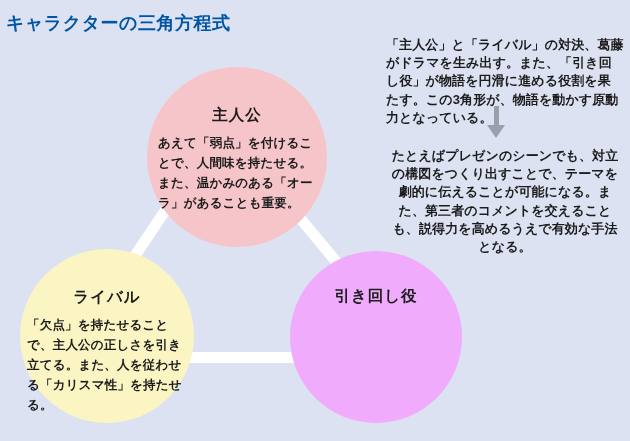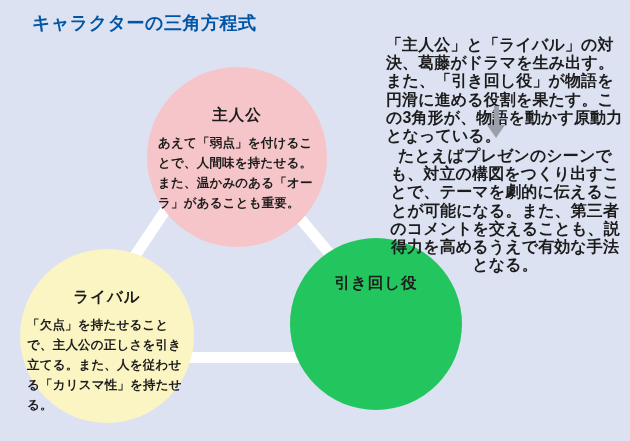--- a/index.html
+++ b/index.html
@@ -5,48 +5,48 @@
   html,body{margin:0;padding:0;}
   .canvas{
     position:relative;
     width:630px;height:441px;
     background:#dde2f2;
     overflow:hidden;
     font-family:"Liberation Sans", sans-serif;
     color:#1c1c1c;
   }
   .title{
-    position:absolute;left:32px;top:11px;
+    position:absolute;left:6px;top:11px;
     font-size:18px;font-weight:bold;
     color:#0055a4;letter-spacing:0.5px;
     margin:0;
   }
   .lines-layer{position:absolute;left:0;top:0;}
   .circle{
     position:absolute;border-radius:50%;
     box-sizing:border-box;text-align:center;
   }
   .circle-protagonist{left:147px;top:67px;width:180px;height:180px;background:#f6c5c9;padding-top:38px;}
   .circle-rival{left:20px;top:249px;width:174px;height:174px;background:#fbf5c4;padding-top:38px;}
-  .circle-facilitator{left:290px;top:238px;width:172px;height:172px;background:#22c55e;padding-top:35px;}
+  .circle-facilitator{left:290px;top:251px;width:172px;height:172px;background:#f0abfc;padding-top:35px;}
   .circle-label{
     font-size:15.5px;font-weight:bold;letter-spacing:1px;
     margin:0 0 7px 0;
   }
   .circle-desc{
     margin:0 auto;text-align:left;
     font-size:12.5px;line-height:20px;font-weight:600;
     letter-spacing:0.2px;
   }
   .circle-protagonist .circle-desc{width:158px;}
   .circle-rival .circle-desc{width:160px;}
   .circle-facilitator .circle-desc{width:152px;}
   .explanation-p{
     position:absolute;left:386px;width:238px;
-    font-size:16px;line-height:18.2px;font-weight:600;
+    font-size:13px;line-height:18.2px;font-weight:600;
     letter-spacing:0.1px;margin:0;text-align:left;
   }
   .explanation-p1{top:36px;}
   .explanation-p2{top:147px;text-align:center;}
   .down-arrow{position:absolute;left:487px;top:106px;width:19px;height:32px;}
   .down-arrow .stem{
     position:absolute;left:7px;top:0;width:5px;height:20px;background:#9aa0aa;
   }
   .down-arrow .head{
     position:absolute;left:0;top:19px;width:0;height:0;

